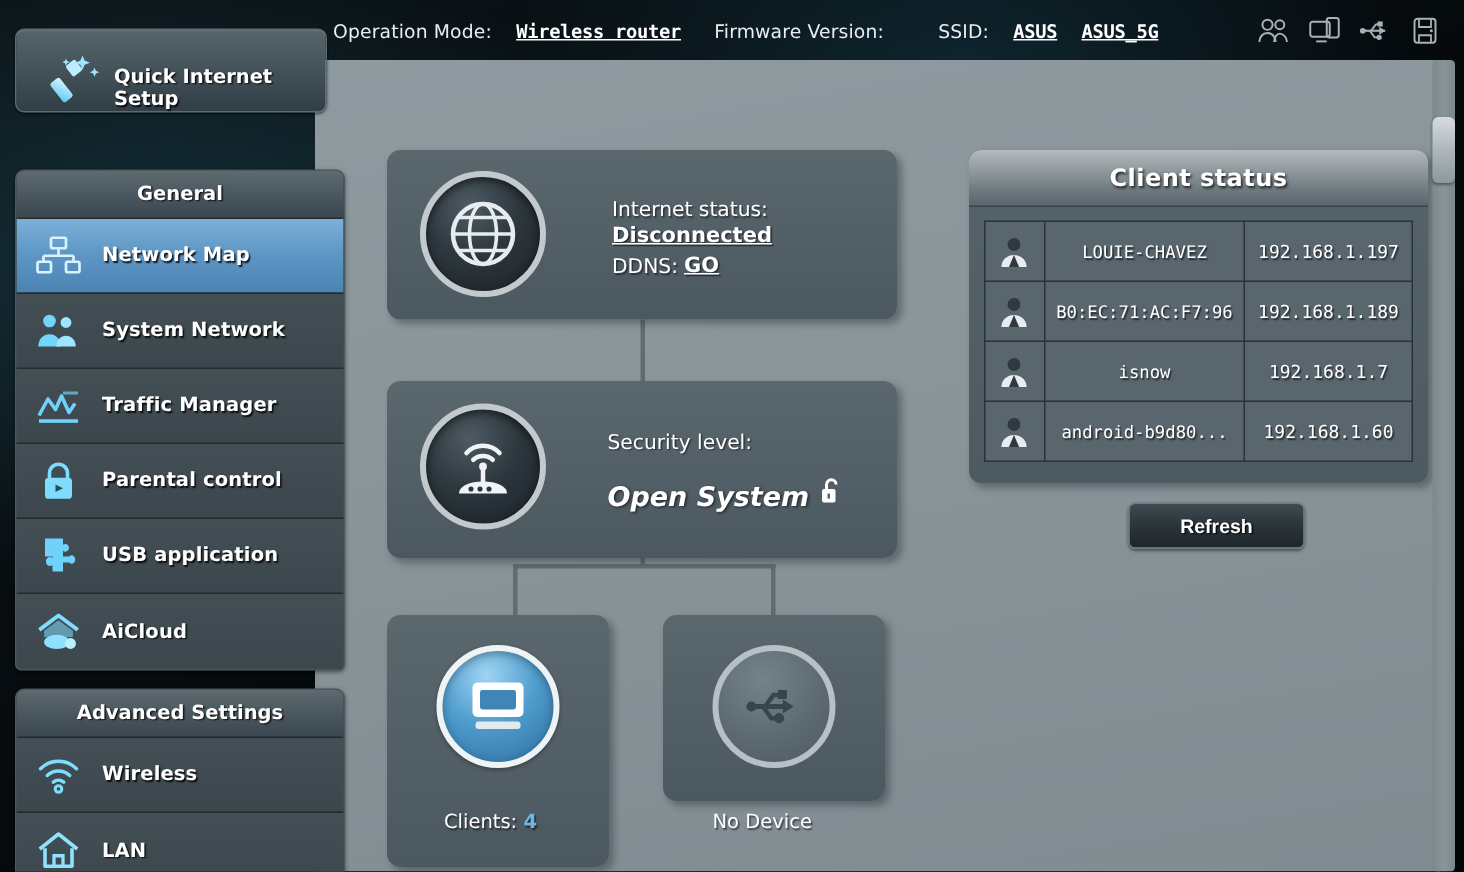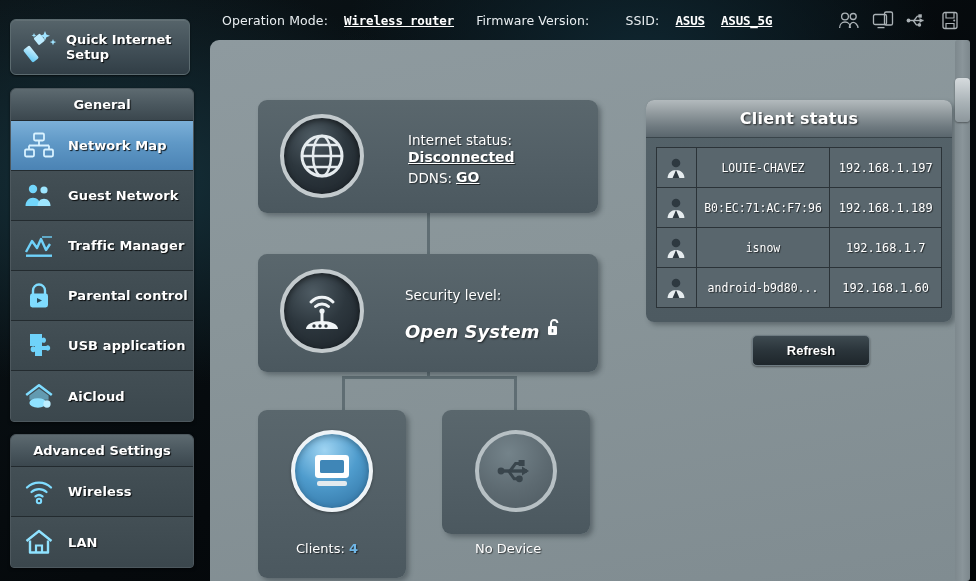--- a/index.html
+++ b/index.html
@@ -68,49 +68,50 @@
   #sidebar {
     position: absolute;
     left: 0; top: 0;
     width: 210px; height: 581px;
     z-index: 5;
   }
 
   #qis {
     position: absolute;
     left: 10px; top: 19px;
-    width: 180px; height: 56px;
+    width: 208px; height: 56px;
     border-radius: 6px;
     border: 1px solid #5c6b70;
     background: linear-gradient(180deg, #56646a 0%, #44525a 48%, #313e46 100%);
     box-shadow: 0 1px 2px rgba(0,0,0,.6), inset 0 1px 0 rgba(255,255,255,.08);
     display: flex;
-    align-items: center;
-    padding-left: 9px;
+    align-items: flex-end;
+    padding-left: 19px;
   }
   #qis .wand { width: 42px; height: 42px; flex: 0 0 42px; }
   #qis .qis-txt {
     font-size: 13px;
     font-weight: bold;
     color: #ffffff;
     line-height: 15px;
     text-shadow: 1px 1px 1px rgba(0,0,0,.85);
     margin-left: 4px;
     white-space: pre-line;
   }
 
   .sect {
     position: absolute;
     left: 10px;
-    width: 184px;
+    width: 220px;
     border: 1px solid #4d585e;
     border-radius: 6px 6px 4px 4px;
     background: #39444a;
     overflow: hidden;
     box-shadow: 0 1px 3px rgba(0,0,0,.5);
+    margin-top: 25px;
   }
   .sect-hd {
     height: 32px;
     display: flex;
     align-items: center;
     justify-content: center;
     background: linear-gradient(180deg, #5d6a70 0%, #4a575e 52%, #3b474e 100%);
     border-bottom: 1px solid #222a2e;
     font-size: 13px;
     font-weight: bold;
@@ -379,21 +380,21 @@
 
       <div class="mitem">
         <span class="mi-ico">
           <svg width="30" height="28" viewBox="0 0 30 28">
             <circle cx="9" cy="7" r="4.2" fill="#72d6fb"></circle>
             <path d="M1.5 24c0-5 3.4-8.2 7.5-8.2s7.5 3.2 7.5 8.2z" fill="#72d6fb"></path>
             <circle cx="20" cy="8" r="3.6" fill="#9ee6ff"></circle>
             <path d="M13.6 24c0-4.4 2.8-7.2 6.4-7.2s6.5 2.8 6.5 7.2z" fill="#9ee6ff"></path>
           </svg>
         </span>
-        <span class="mi-lbl">Guest Network</span>
+        <span class="mi-lbl">System Network</span>
       </div>
 
       <div class="mitem">
         <span class="mi-ico">
           <svg width="30" height="28" viewBox="0 0 30 28">
             <path d="M2 20L8 9l5 7 4-9 5 11 4-6" fill="none" stroke="#6fd2fa" stroke-width="2.4" stroke-linejoin="round"></path>
             <rect x="2" y="22.5" width="26" height="2.4" fill="#6fd2fa"></rect>
             <rect x="18" y="4" width="10" height="2" fill="#6fd2fa" opacity=".7"></rect>
           </svg>
         </span>

